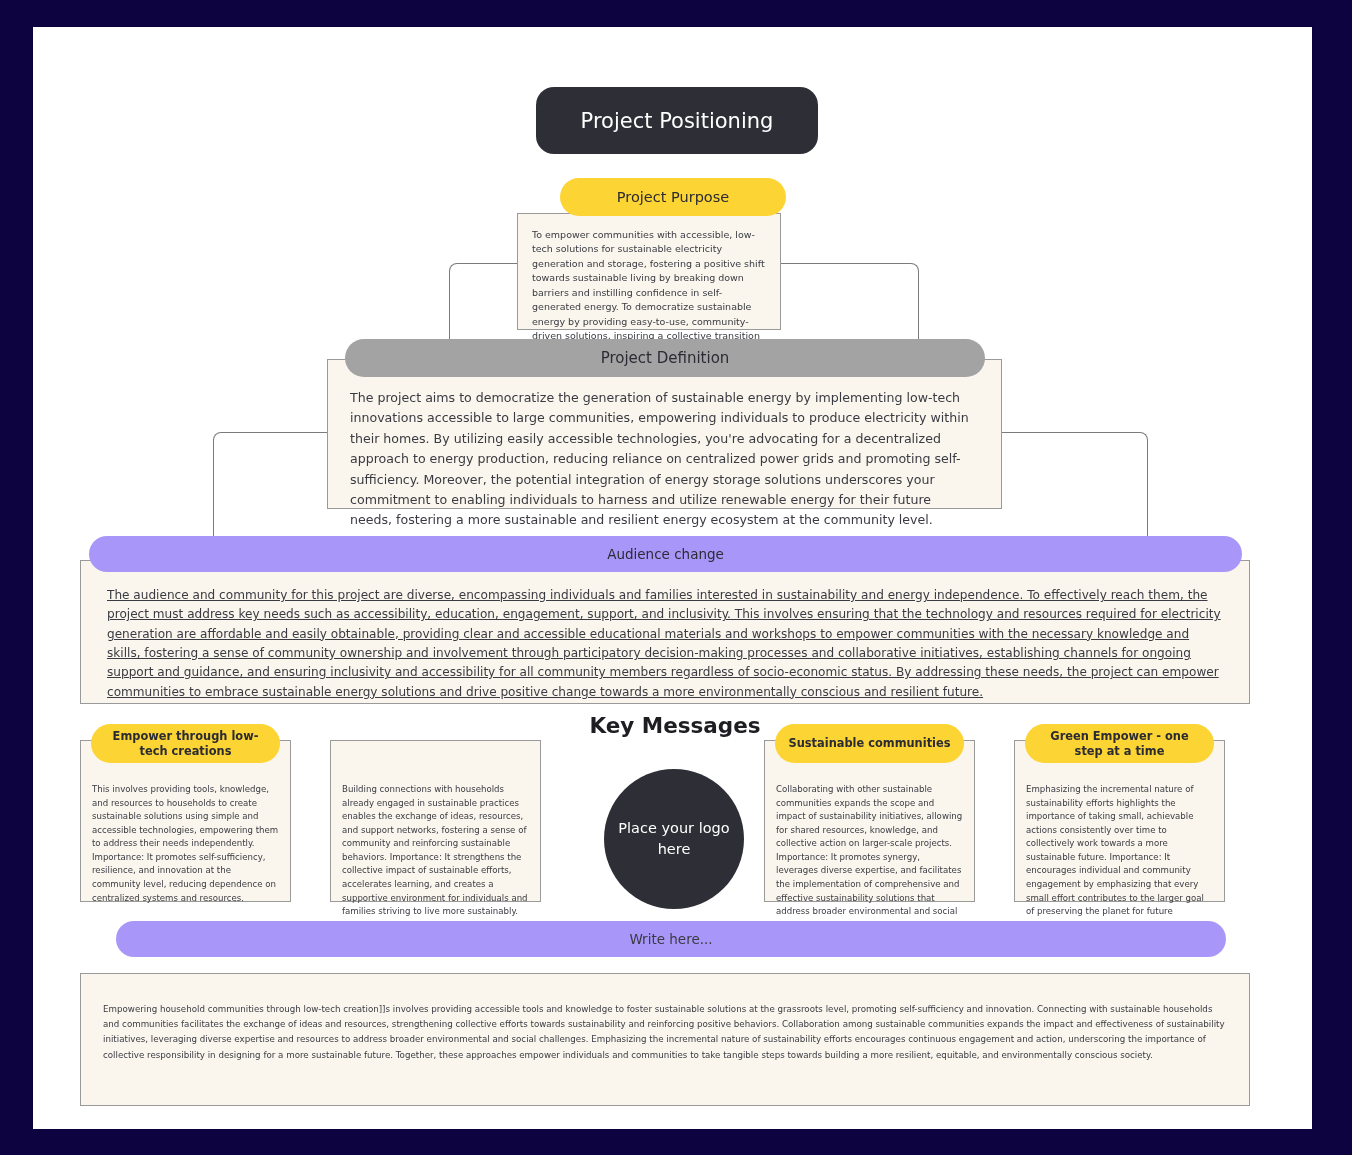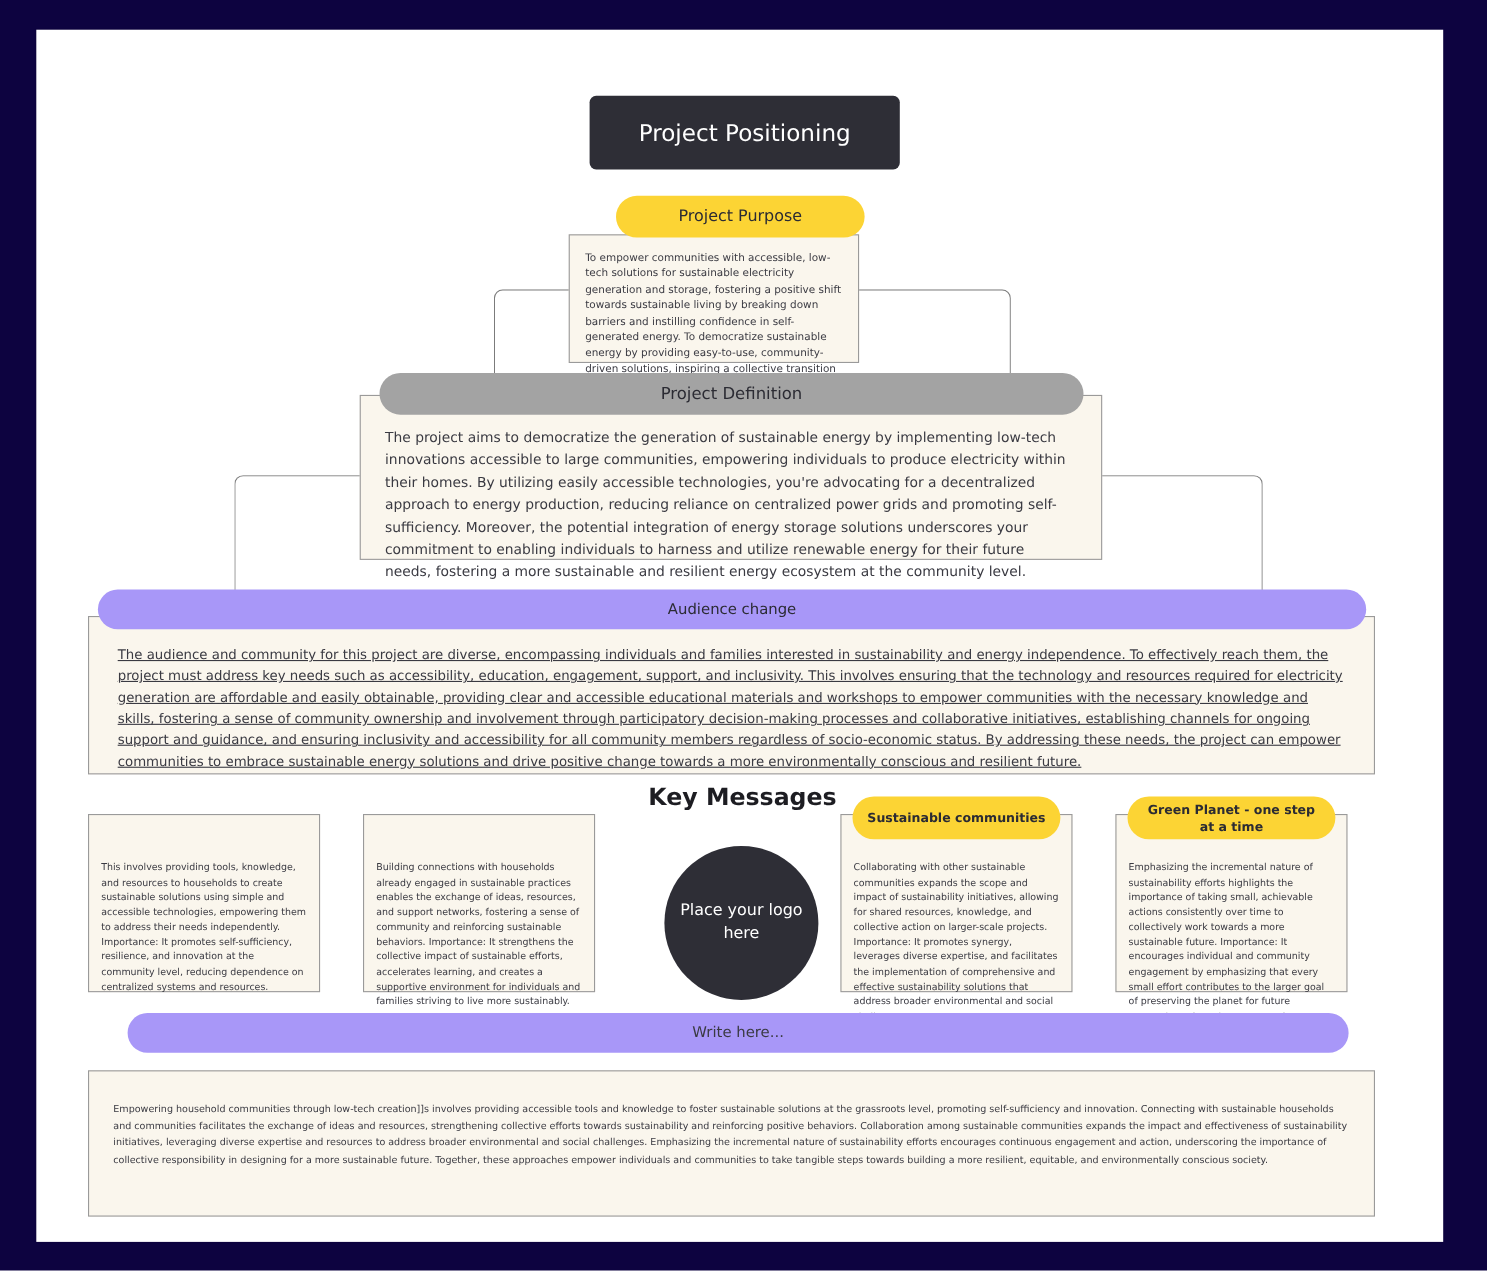--- a/index.html
+++ b/index.html
@@ -48,21 +48,21 @@
   }
 
   
   .title-box {
     position: absolute;
     left: 503px;
     top: 60px;
     width: 282px;
     height: 67px;
     background: #2e2e36;
-    border-radius: 6px;
+    border-radius: 18px;
     display: flex;
     align-items: center;
     justify-content: center;
     color: #ffffff;
     font-size: 21px;
     z-index: 6;
   }
 
   
   .pill-purpose {
@@ -253,33 +253,34 @@
   <div class="panel panel-audience">
     <p>The audience and community for this project are diverse, encompassing individuals and families interested in sustainability and energy independence. To effectively reach them, the project must address key needs such as accessibility, education, engagement, support, and inclusivity. This involves ensuring that the technology and resources required for electricity generation are affordable and easily obtainable, providing clear and accessible educational materials and workshops to empower communities with the necessary knowledge and skills, fostering a sense of community ownership and involvement through participatory decision-making processes and collaborative initiatives, establishing channels for ongoing support and guidance, and ensuring inclusivity and accessibility for all community members regardless of socio-economic status. By addressing these needs, the project can empower communities to embrace sustainable energy solutions and drive positive change towards a more environmentally conscious and resilient future.</p>
   </div>
 
   <div class="km-title">Key Messages</div>
   <div class="km-logo">Place your logo here</div>
 
   <div class="km-card km-card-1">
     <p>This involves providing tools, knowledge, and resources to households to create sustainable solutions using simple and accessible technologies, empowering them to address their needs independently. Importance: It promotes self-sufficiency, resilience, and innovation at the community level, reducing dependence on centralized systems and resources.</p>
   </div>
+  <div class="km-pill km-pill-1">Empower through low-tech creations</div>
 
   <div class="km-card km-card-2">
     <p>Building connections with households already engaged in sustainable practices enables the exchange of ideas, resources, and support networks, fostering a sense of community and reinforcing sustainable behaviors. Importance: It strengthens the collective impact of sustainable efforts, accelerates learning, and creates a supportive environment for individuals and families striving to live more sustainably.</p>
   </div>
 
   <div class="km-card km-card-3">
     <p>Collaborating with other sustainable communities expands the scope and impact of sustainability initiatives, allowing for shared resources, knowledge, and collective action on larger-scale projects. Importance: It promotes synergy, leverages diverse expertise, and facilitates the implementation of comprehensive and effective sustainability solutions that address broader environmental and social challenges.</p>
   </div>
   <div class="km-pill km-pill-3">Sustainable communities</div>
 
   <div class="km-card km-card-4">
     <p>Emphasizing the incremental nature of sustainability efforts highlights the importance of taking small, achievable actions consistently over time to collectively work towards a more sustainable future. Importance: It encourages individual and community engagement by emphasizing that every small effort contributes to the larger goal of preserving the planet for future generations, fostering a sense of responsibility and</p>
   </div>
-  <div class="km-pill km-pill-4">Green Planet - one step at a time</div>
+  <div class="km-pill km-pill-4">Green Empower - one step at a time</div>
 
   <div class="pill pill-write">Write here...</div>
   <div class="panel panel-summary">
     <p>Empowering household communities through low-tech creation]]s involves providing accessible tools and knowledge to foster sustainable solutions at the grassroots level, promoting self-sufficiency and innovation. Connecting with sustainable households and communities facilitates the exchange of ideas and resources, strengthening collective efforts towards sustainability and reinforcing positive behaviors. Collaboration among sustainable communities expands the impact and effectiveness of sustainability initiatives, leveraging diverse expertise and resources to address broader environmental and social challenges. Emphasizing the incremental nature of sustainability efforts encourages continuous engagement and action, underscoring the importance of collective responsibility in designing for a more sustainable future. Together, these approaches empower individuals and communities to take tangible steps towards building a more resilient, equitable, and environmentally conscious society.</p>
   </div>
 
 </div>
 
 </body></html>

